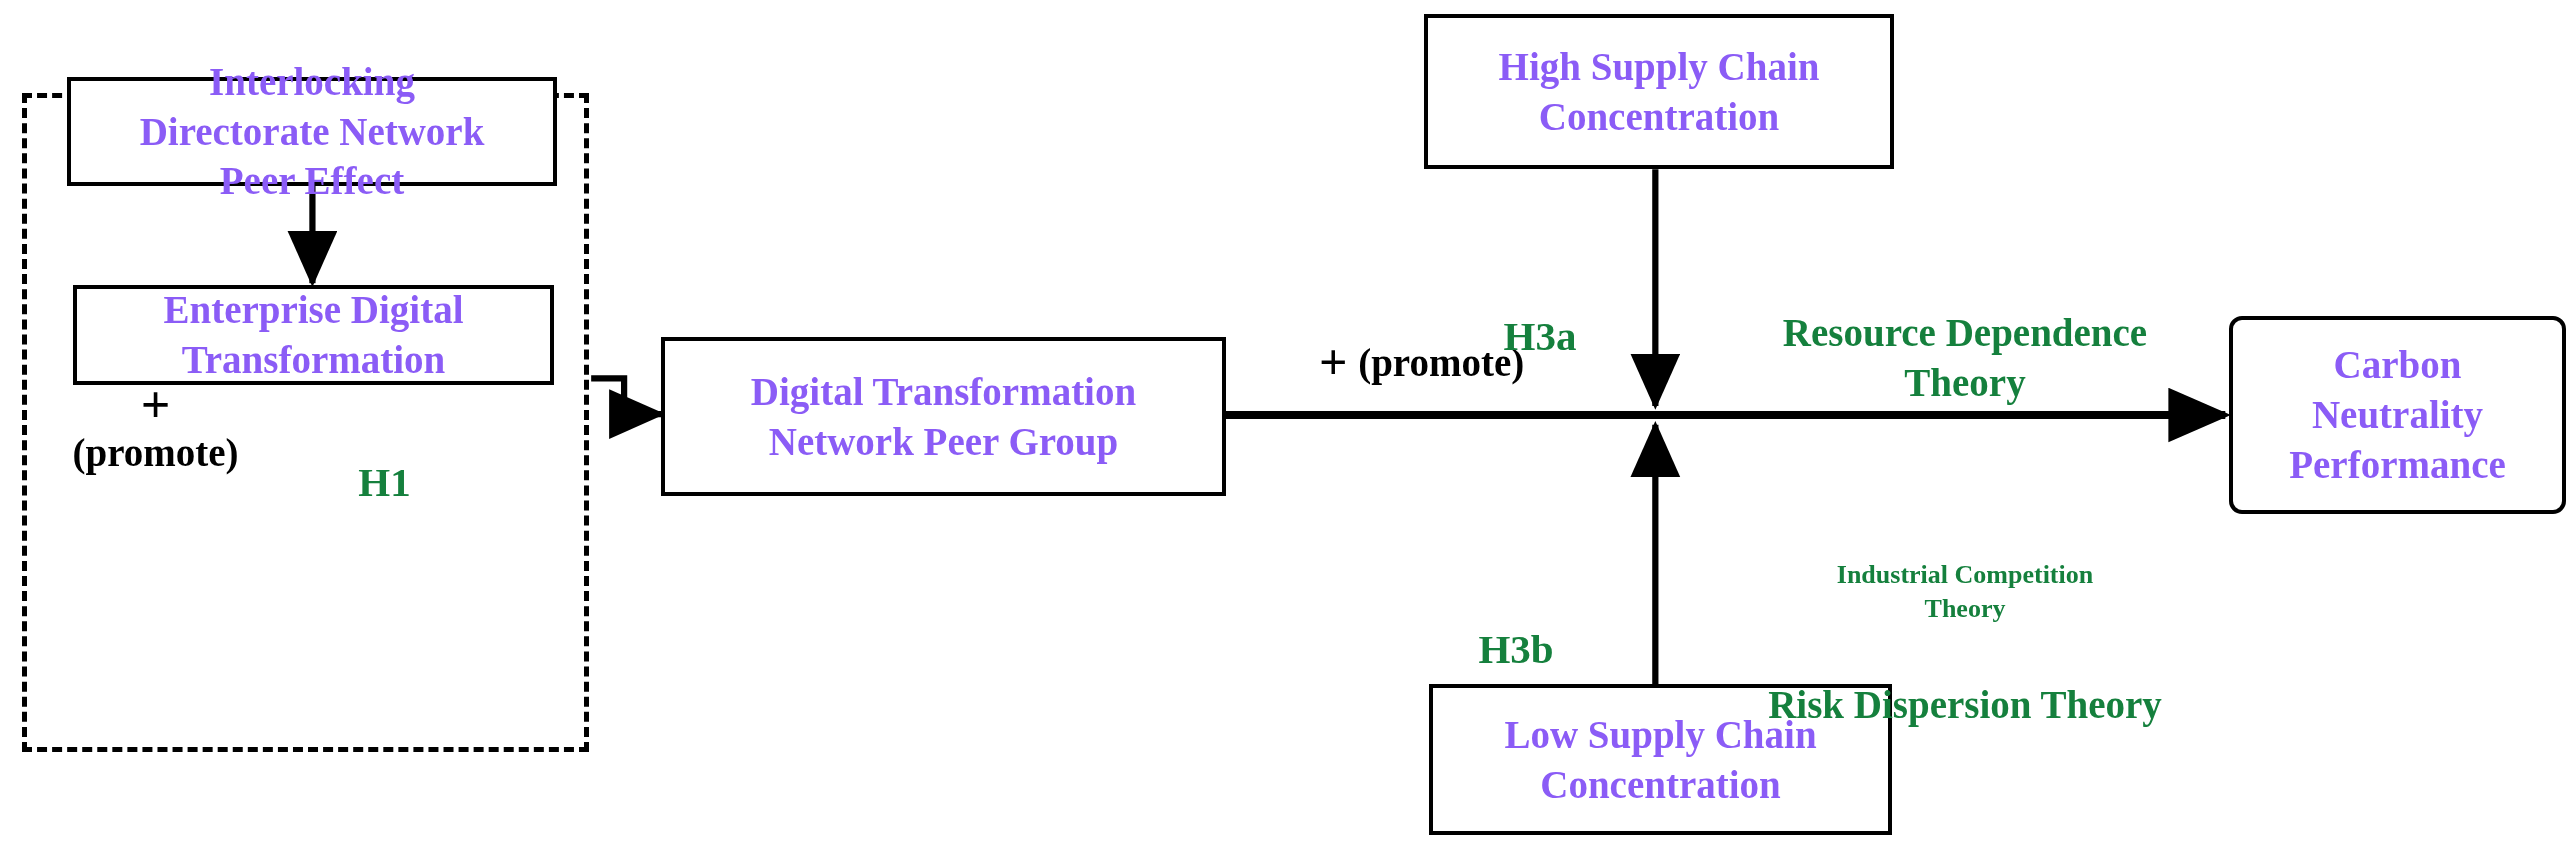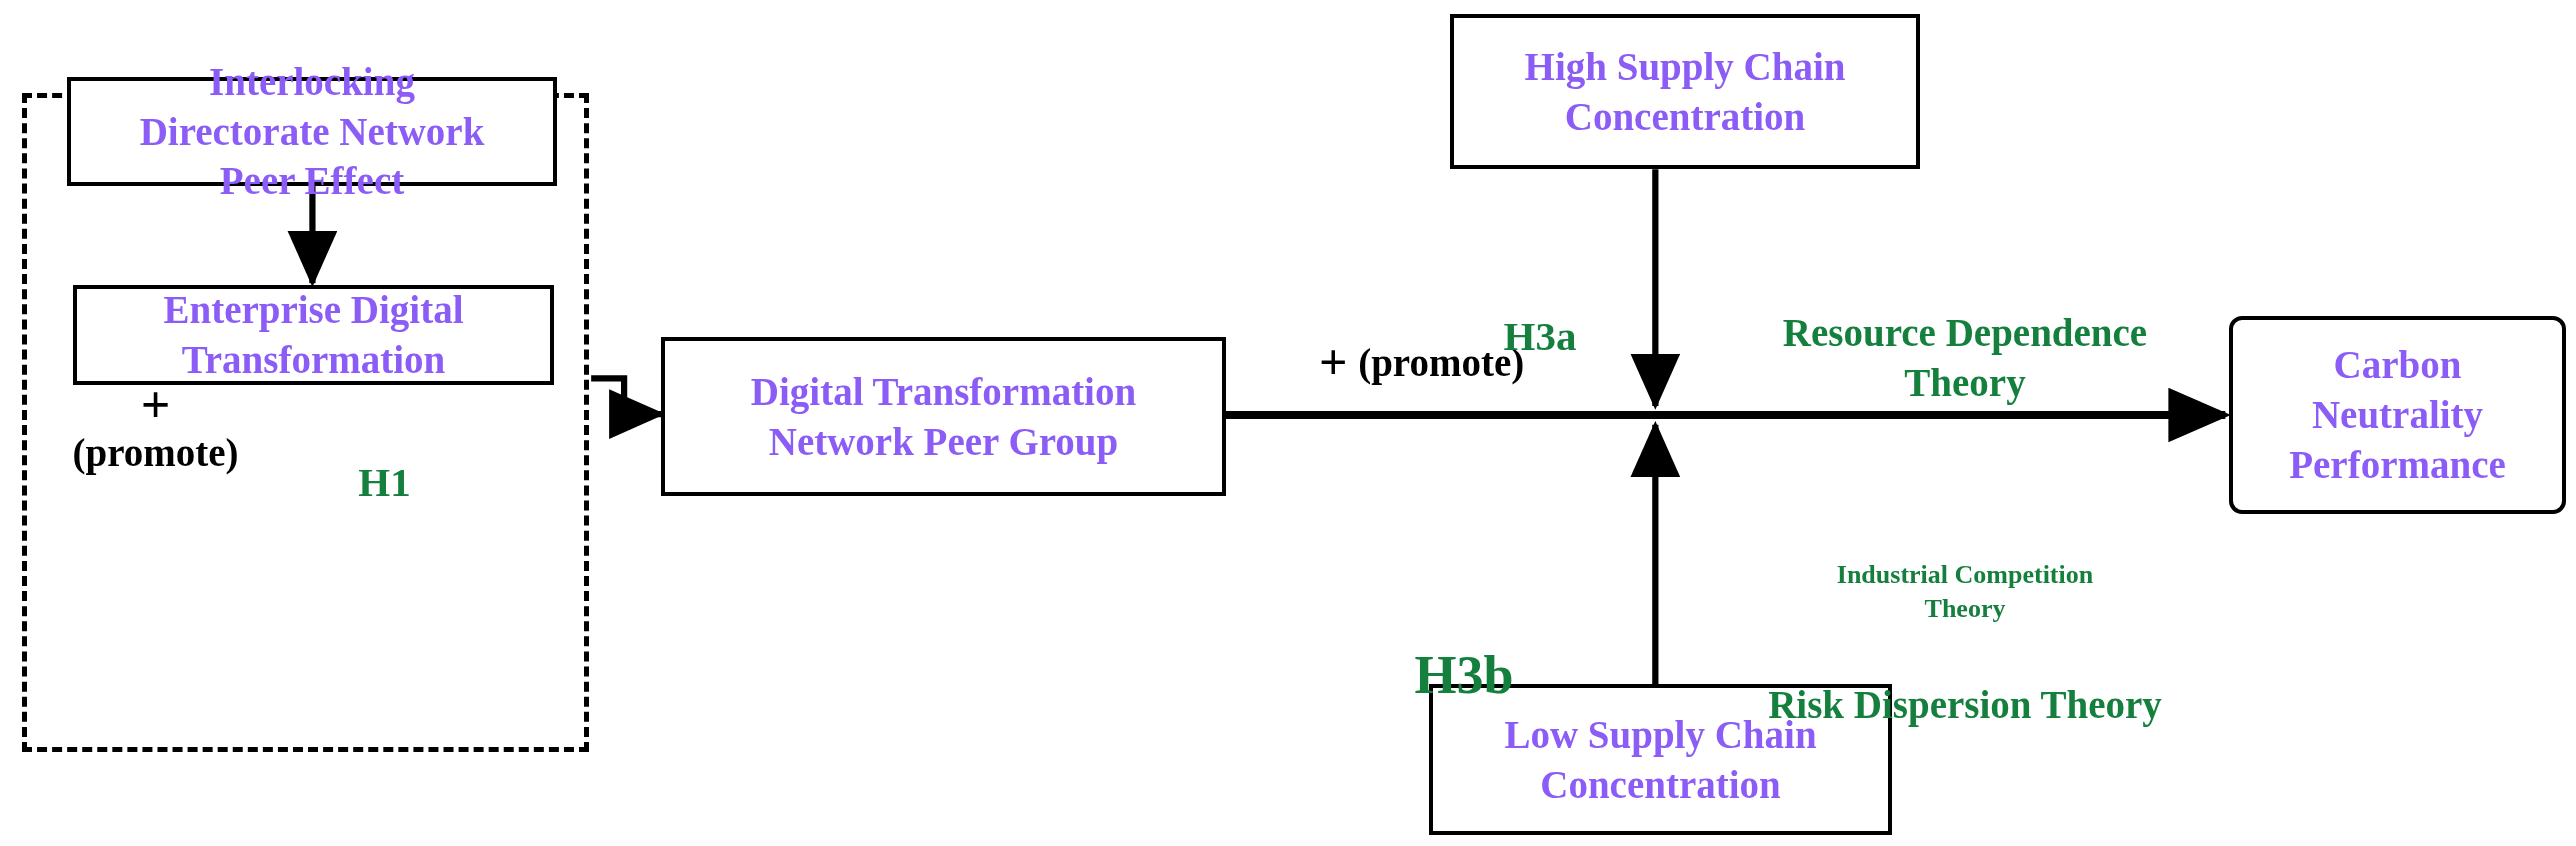--- a/index.html
+++ b/index.html
@@ -124,21 +124,21 @@
   <div class="node" style="left:661px; top:337px; width:565px; height:159px; font-size:39px;">
     <span class="node-label">Digital Transformation
 Network Peer Group</span>
   </div>
 
   <div class="node" style="left:73px; top:285px; width:481px; height:100px; font-size:39px;">
     <span class="node-label">Enterprise Digital
 Transformation</span>
   </div>
 
-  <div class="node" style="left:1424px; top:14.3px; width:470px; height:155px; font-size:39px;margin-left:26px;">
+  <div class="node" style="left:1424px; top:14.3px; width:470px; height:155px; font-size:39px;">
     <span class="node-label">High Supply Chain
 Concentration</span>
   </div>
 
   <div class="node" style="left:1429px; top:684px; width:463px; height:151px; font-size:39px;">
     <span class="node-label">Low Supply Chain
 Concentration</span>
   </div>
 
   <div class="node" style="left:2229px; top:316px; width:337px; height:198px; font-size:39px;border-radius:13px;">
@@ -159,21 +159,21 @@
   <div class="pp-inline" style="left:1319px; top:337px;">
     <span class="plus-sign">+</span>
     <span class="promote-word">(promote)</span>
   </div>
 
 
   <div class="annot bold" style="left:1460px; top:257px; width:160px; font-size:41px;">
     <span>H3a</span>
   </div>
 
-  <div class="annot bold" style="left:1384px; top:570px; width:160px; font-size:54px;text-align:center;">
+  <div class="annot bold" style="left:1436px; top:570px; width:160px; font-size:41px;text-align:center;">
     <span>H3b</span>
   </div>
 
   <div class="annot bold" style="left:1693px; top:257px; width:544px; font-size:39px;">
     <span>Resource Dependence
 Theory</span>
   </div>
 
   <div class="annot bold" style="left:1693px; top:524px; width:544px; font-size:26px;">
     <span>Industrial Competition

